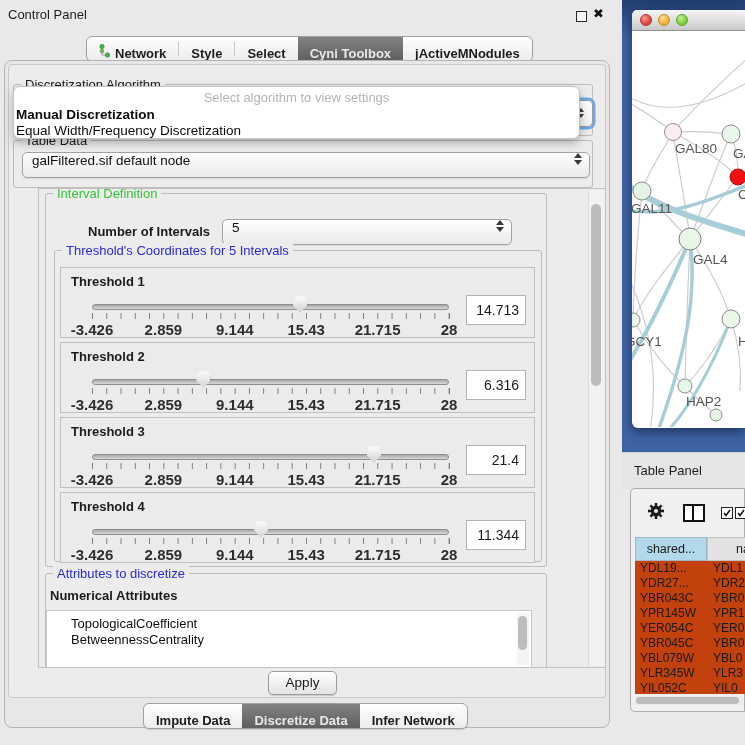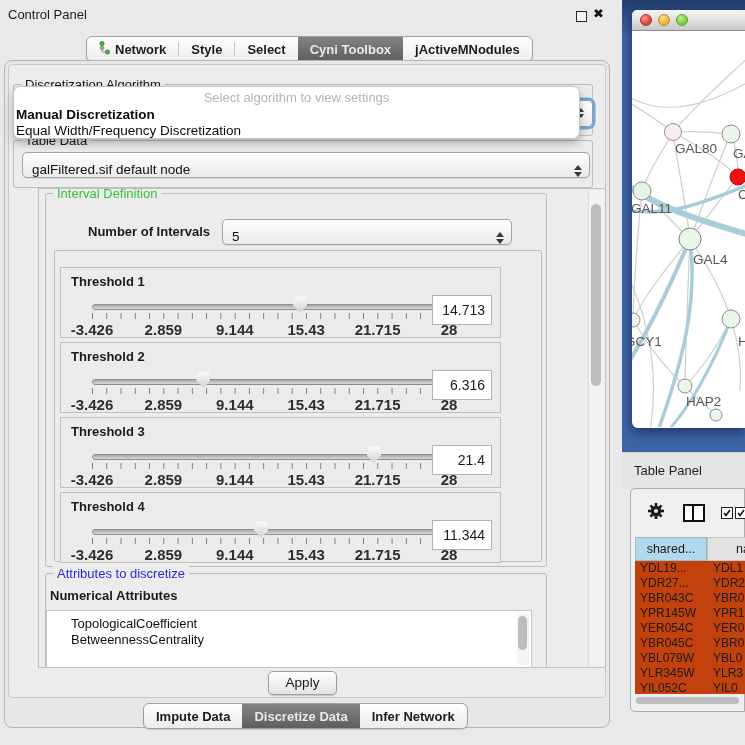--- a/index.html
+++ b/index.html
@@ -9,21 +9,21 @@
 
   
   .cp-titlebar{left:0;top:0;width:612px;height:28px;}
   .cp-title{left:8px;top:7px;font-size:13px;color:#1d1d1d;}
   .float-icon{left:576px;top:11px;width:9px;height:9px;border:1.5px solid #2b2b2b;background:#f5f5f5;}
   .close-icon{left:593px;top:5px;font-size:13px;font-weight:bold;color:#111;line-height:18px;}
 
   
   .tabbar{display:inline-flex;align-items:stretch;height:24px;border:1px solid #a0a0a0;border-radius:6px;
           background:linear-gradient(#fefefe,#ececec);overflow:hidden;box-shadow:0 1px 1px rgba(0,0,0,.12);}
-  .tab{display:flex;align-items:center;gap:5px;padding:0 12px;font-size:13px;font-weight:600;color:#1c1c1c;white-space:nowrap;}
+  .tab{display:flex;align-items:flex-end;gap:5px;padding:0 12px;font-size:13px;font-weight:600;color:#1c1c1c;white-space:nowrap;}
   .tab.active{background:linear-gradient(#838383,#5e5e5e);color:#e9e9e9;}
   .tab-sep{width:1px;background:#c6c6c6;margin:5px 0;}
   .top-tabbar{left:86px;top:36px;}
   .bottom-tabbar{left:143px;top:703px;}
 
   
   .outer-panel{left:4px;top:60px;width:604px;height:666px;border:1px solid #b4b4b4;border-radius:8px;background:#e7e7e7;}
   .inner-panel{left:8px;top:64px;width:596px;height:632px;border:1px solid #c9c9c9;border-radius:4px;background:#ececec;}
 
   
@@ -37,40 +37,40 @@
              border:1px solid #9a9a9a;border-radius:5px;box-shadow:0 0 0 2.5px rgba(96,160,230,.9);z-index:5;}
   
   .popup{left:13px;top:86px;width:565px;height:51px;background:#fff;border:1px solid #c2c2c2;border-radius:7px;
          box-shadow:0 4px 10px rgba(0,0,0,.28);z-index:20;overflow:hidden;}
   .popup-hint{text-align:center;color:#b4b4b4;font-size:13px;padding-top:3px;height:16px;}
   .popup-item{padding:1px 2px 0 2px;font-size:13.5px;color:#0c0c0c;line-height:15px;}
   .popup-item.b{font-weight:bold;}
 
   .group-tabledata{left:13px;top:140px;width:578px;height:46px;}
   .combo{background:linear-gradient(#ffffff,#e9e9e9);border:1px solid #a3a3a3;border-radius:5px;
-         display:flex;align-items:flex-end;box-shadow:0 1px 1px rgba(0,0,0,.08);}
+         display:flex;align-items:flex-start;box-shadow:0 1px 1px rgba(0,0,0,.08);}
   .combo .val{flex:1;padding-left:9px;font-size:13.5px;color:#101010;white-space:nowrap;overflow:hidden;}
   .spin{width:9px;margin-right:7px;display:flex;flex-direction:column;align-items:center;gap:2px;}
   .spin i{width:0;height:0;border-left:4px solid transparent;border-right:4px solid transparent;}
   .spin .up{border-bottom:5px solid #3a3a3a;}
   .spin .dn{border-top:5px solid #3a3a3a;}
   .combo-tabledata{left:22px;top:152px;width:566px;height:24px;}
 
   
   .scrollpane{left:38px;top:188px;width:566px;height:478px;border:1px solid #c2c2c2;background:#ececec;overflow:hidden;}
   .vscroll{position:absolute;right:1px;top:1px;width:15px;height:476px;background:#f2f2f2;border-left:1px solid #dcdcdc;}
   .vscroll .thumb{position:absolute;left:2px;width:10px;border-radius:6px;background:#bcbcbc;}
   .list-scroll{position:absolute;right:2px;top:2px;width:12px;bottom:2px;background:#f4f4f4;}
   .list-scroll .thumb{position:absolute;left:1px;width:9px;border-radius:5px;background:#bdbdbd;}
 
   .group-interval{position:absolute;left:6px;top:4px;width:500px;height:372px;}
   .noi-label{position:absolute;left:42px;top:30px;font-weight:bold;font-size:13px;}
   .noi-combo{position:absolute;left:176px;top:25px;width:288px;height:24px;}
   .group-thresholds{position:absolute;left:8px;top:56px;width:486px;height:310px;}
-  .thr-rows{position:absolute;left:5px;top:16px;width:441px;}
+  .thr-rows{position:absolute;left:5px;top:16px;width:475px;}
   .thr-row{position:relative;height:69px;margin-bottom:4px;background:#ebebeb;border:1px solid #c0c0c0;}
   .thr-label{position:absolute;left:10px;top:6px;font-weight:bold;font-size:13px;}
   .slider{position:absolute;left:31px;top:30px;width:357px;height:38px;}
   .slider .track{position:absolute;left:0;right:0;top:6px;height:4px;border:1px solid #8f8f8f;border-radius:3px;
                  background:linear-gradient(#a7a7a7,#d9d9d9);}
   .slider .thumb{position:absolute;top:-2px;width:14px;height:17px;transform:translateX(-50%);
                  background:linear-gradient(#fcfcfc,#d2d2d2);
                  clip-path:polygon(0 32%,16% 3%,84% 3%,100% 32%,100% 55%,50% 100%,0 55%);
                  filter:drop-shadow(0 0 1px rgba(0,0,0,.6));}
   .slider .ticks{position:absolute;left:0;right:-1px;top:15px;height:6px;
@@ -208,20 +208,21 @@
       <div class="noi-label">Number of Intervals</div>
       <div class="combo noi-combo">
         <div class="val">5</div>
         <div class="spin">
             <i class="up"></i>
             <i class="dn"></i>
           </div>
       </div>
 
       <div class="group group-thresholds">
+        <div class="legend blue">Threshold's Coordinates for 5 Intervals</div>
 
         <div class="thr-rows">
 
             <div class="thr-row">
               <div class="thr-label">Threshold 1</div>
               <div class="slider">
                 <div class="track"></div>
                 <div class="thumb" style="left: 58.3%;"></div>
                 <div class="ticks"></div>
                 <div class="tlabels">

